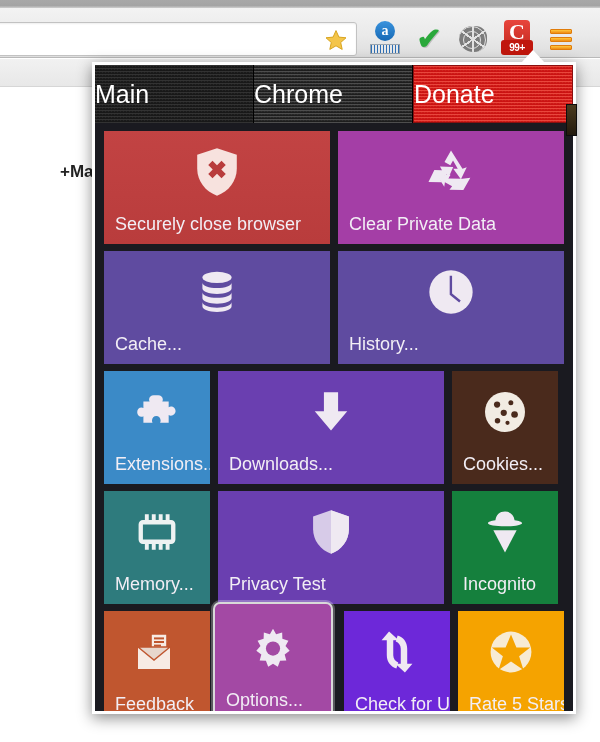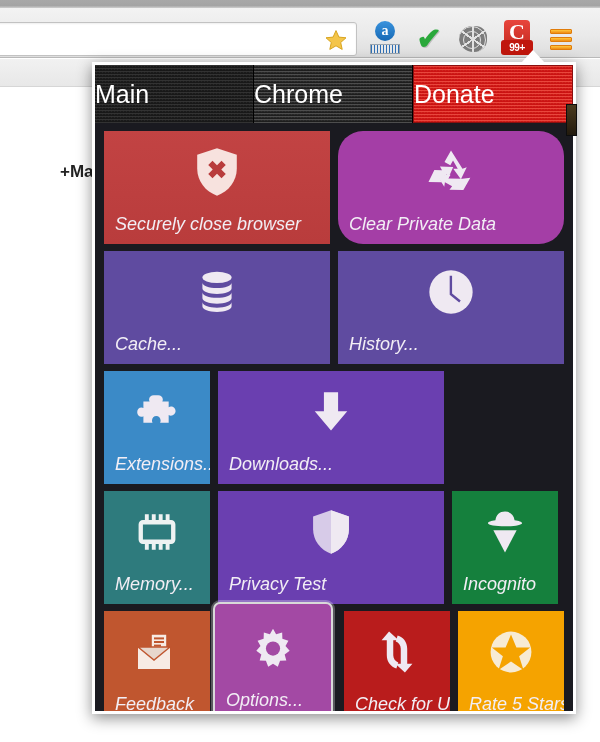--- a/index.html
+++ b/index.html
@@ -171,21 +171,20 @@
       radial-gradient(rgba(255,255,255,.05) 1px, transparent 1px),
       linear-gradient(to bottom,#f05a50 0%,#e02a20 42%,#c00d0d 55%,#d21616 100%);
     border: 1px solid #8a0f0f;
   }
 
   
   .grid {
     position: absolute; left: 0; top: 58px;
     width: 478px; height: 588px;
     padding: 8px 0 0 9px;
-    font-style: italic;
   }
   .row { display: flex; height: 113px; margin-bottom: 7px; }
   .row:last-child { margin-bottom: 0; }
 
   .tile {
     position: relative;
     margin-right: 8px;
     overflow: hidden;
     cursor: pointer;
     display: block;
@@ -202,29 +201,29 @@
     white-space: nowrap; overflow: hidden;
   }
 
   .w-half { width: 226px; }
   .w-small { width: 106px; }
   .w-mid { width: 226px; }
   .w-quarter { width: 106px; }
 
   
   .c-red      { background: linear-gradient(to bottom,#c24343,#b93c3c); }
-  .c-magenta  { background: #a43ea6; border-radius: 25px; }
+  .c-magenta  { background: #a43ea6; }
   .c-purple   { background: #5f4ba0; }
   .c-blue     { background: #3b8ac7; }
   .c-violet   { background: #6a3fb0; }
   .c-brown    { background: #4a2a1c; }
   .c-teal     { background: #2e7b7d; padding-left: 30px; }
   .c-dark     { background: #15803d; }
   .c-orange   { background: #c0562f; }
-  .c-green    { background: #b91c1c; }
+  .c-green    { background: #6d28d9; }
   .c-amber    { background: #f5a300; }
   .c-hot      { background: #a349a4; }
 
   .tile.hovered {
     border-radius: 7px;
     box-shadow: 0 0 0 2px rgba(255,255,255,.28);
     z-index: 3;
   }
   .tile-options-wrap {
     position: relative; width: 118px; margin-right: 8px;
@@ -377,20 +376,34 @@
 
       <div class="tile w-mid c-violet">
         <div class="ticon">
           <svg width="50" height="50" viewBox="0 0 24 24" class="g">
             <path d="M8.6 2.5h6.8v9.1h4.4L12 20.9 4.2 11.6h4.4z"></path>
           </svg>
         </div>
         <div class="tlabel">Downloads...</div>
       </div>
 
+      <div class="tile w-small c-brown">
+        <div class="ticon">
+          <svg width="50" height="50" viewBox="0 0 24 24" class="g">
+            <circle cx="12" cy="12" r="9.6" style="fill:#f2ece3"></circle>
+            <circle cx="8.2" cy="8.4" r="1.5" style="fill:#4a2a1c"></circle>
+            <circle cx="14.8" cy="7.6" r="1.2" style="fill:#4a2a1c"></circle>
+            <circle cx="11.4" cy="12.4" r="1.5" style="fill:#4a2a1c"></circle>
+            <circle cx="16.6" cy="13.2" r="1.6" style="fill:#4a2a1c"></circle>
+            <circle cx="8.4" cy="16.2" r="1.3" style="fill:#4a2a1c"></circle>
+            <circle cx="13.2" cy="17.2" r="1.0" style="fill:#4a2a1c"></circle>
+          </svg>
+        </div>
+        <div class="tlabel">Cookies...</div>
+      </div>
     </div>
 
     <div class="row">
       <div class="tile w-small c-teal">
         <div class="ticon">
           <svg width="52" height="52" viewBox="0 0 24 24" class="g">
             <rect x="4.5" y="7.5" width="15" height="9" rx="1" style="fill:none;stroke:#eef2f2;stroke-width:2"></rect>
             <g style="fill:#eef2f2">
               <rect x="6.4" y="3.8" width="1.8" height="3.4"></rect>
               <rect x="9.6" y="3.8" width="1.8" height="3.4"></rect>

